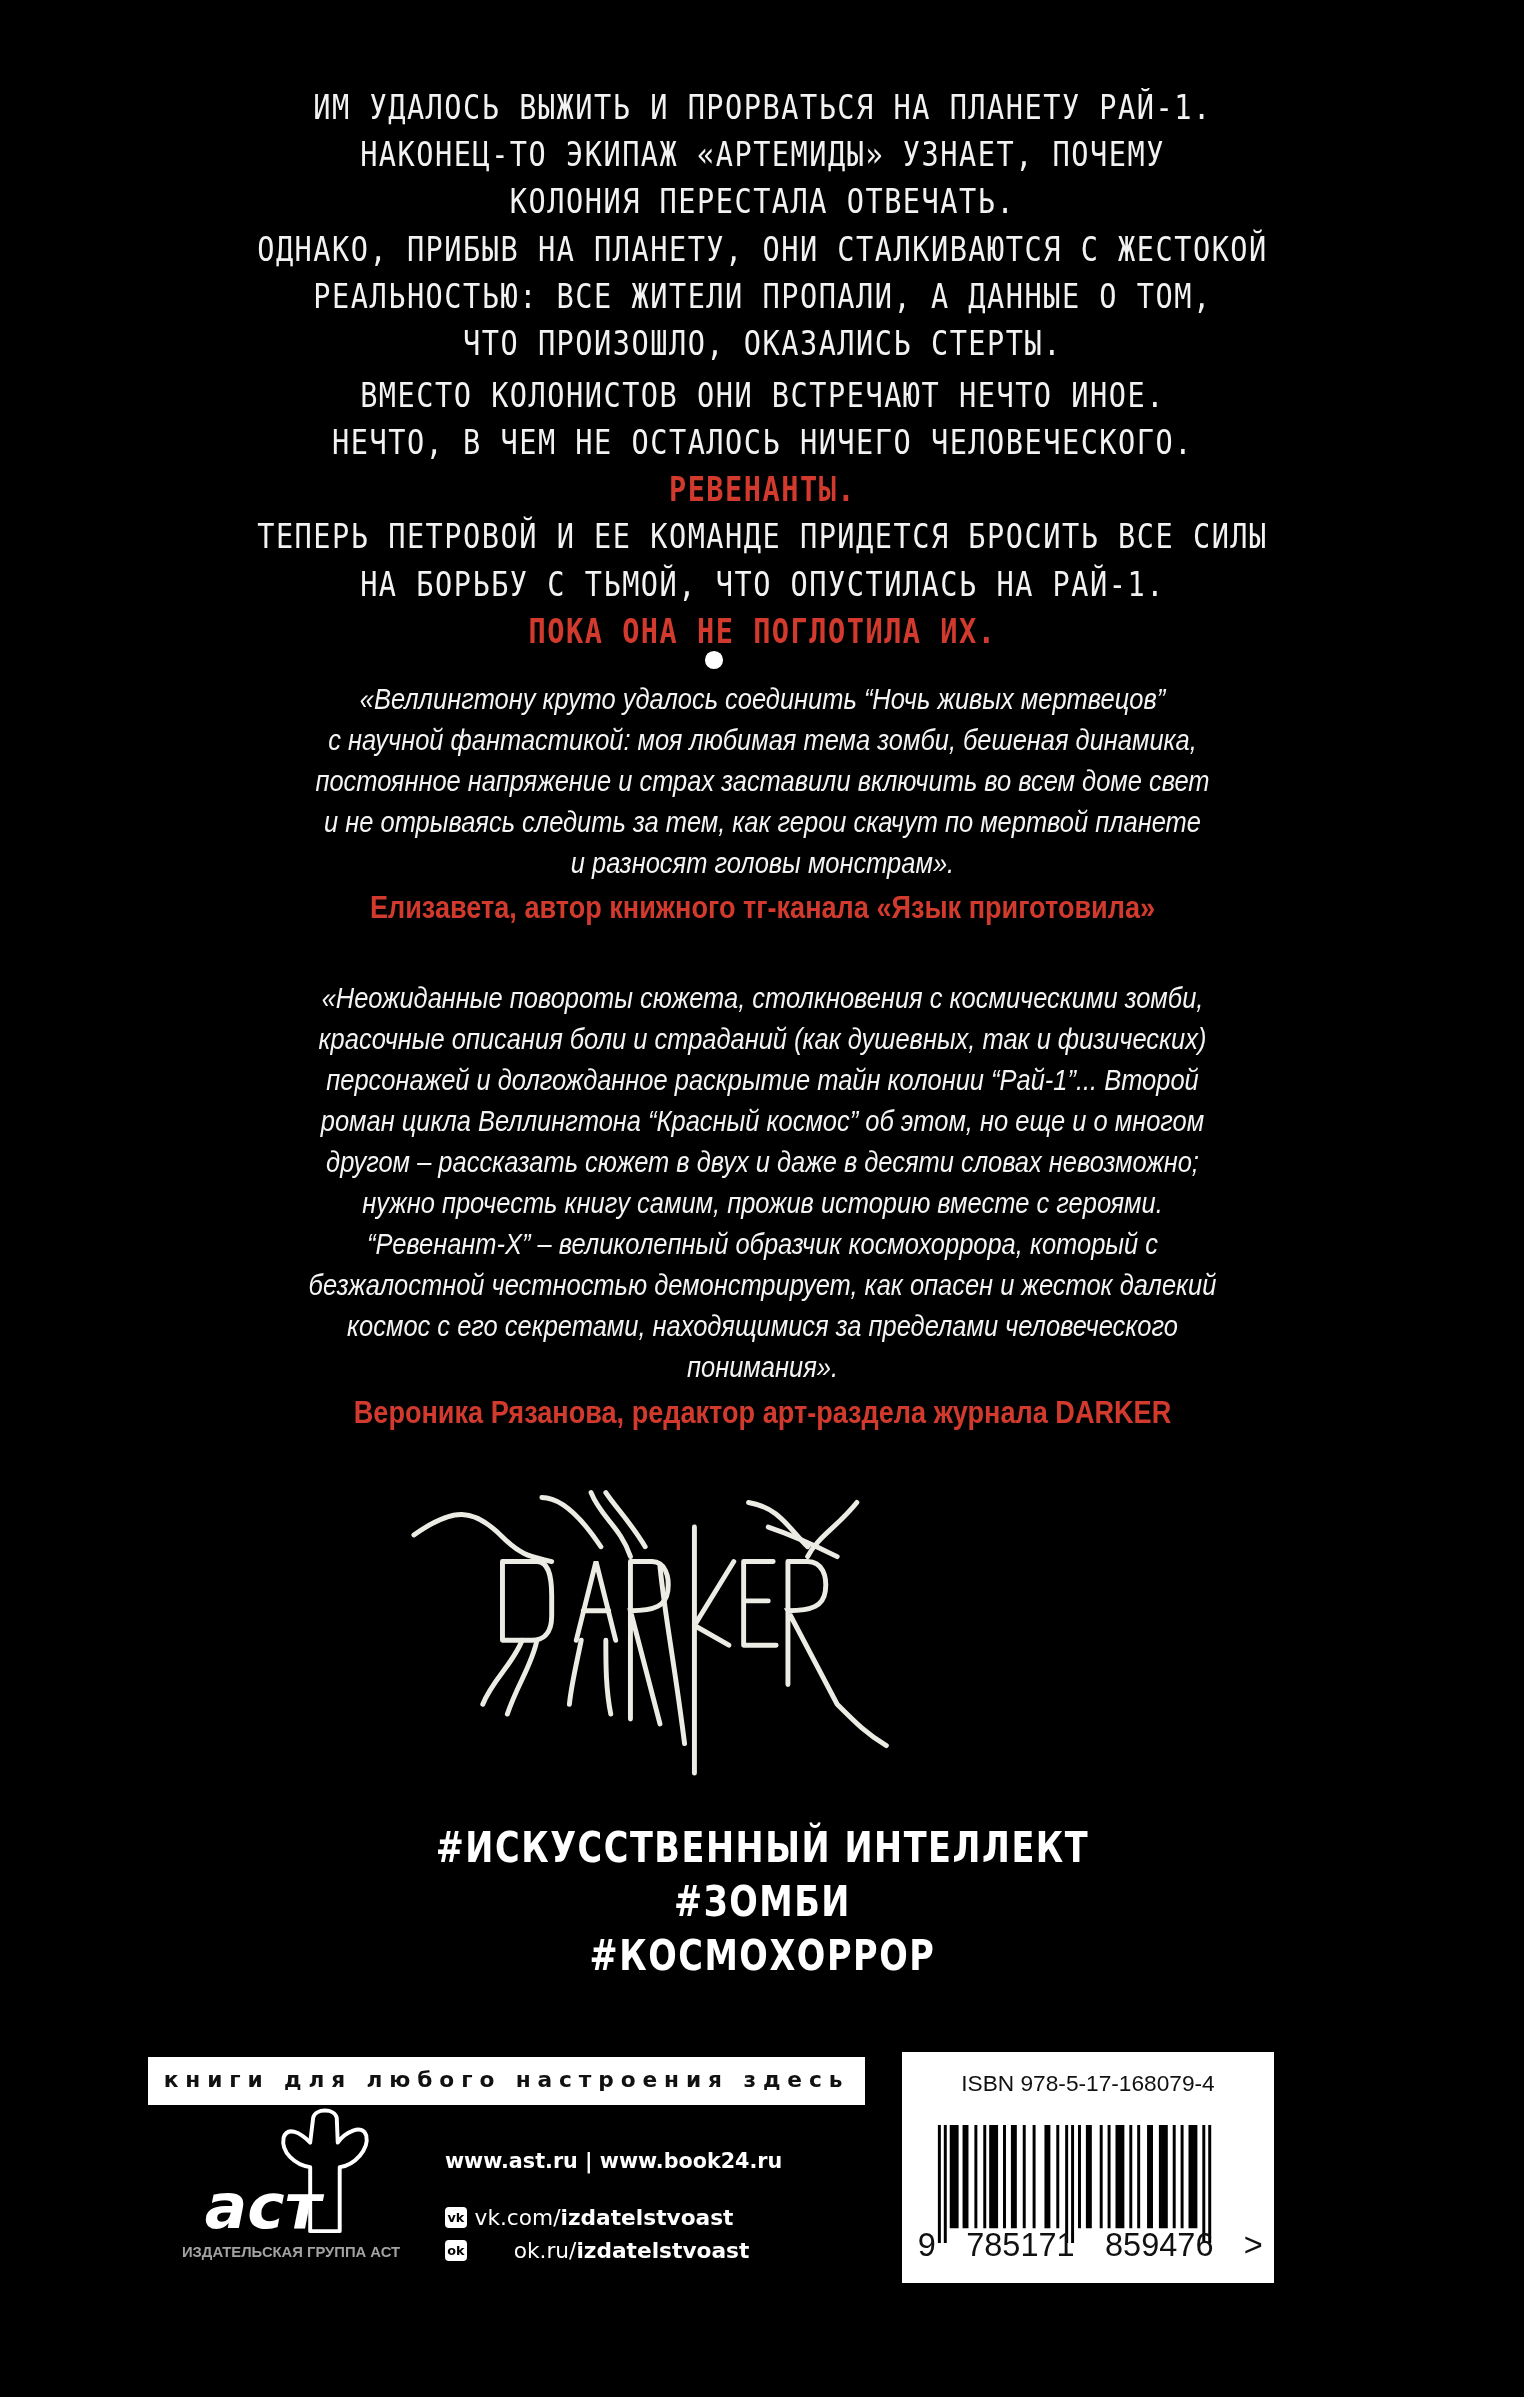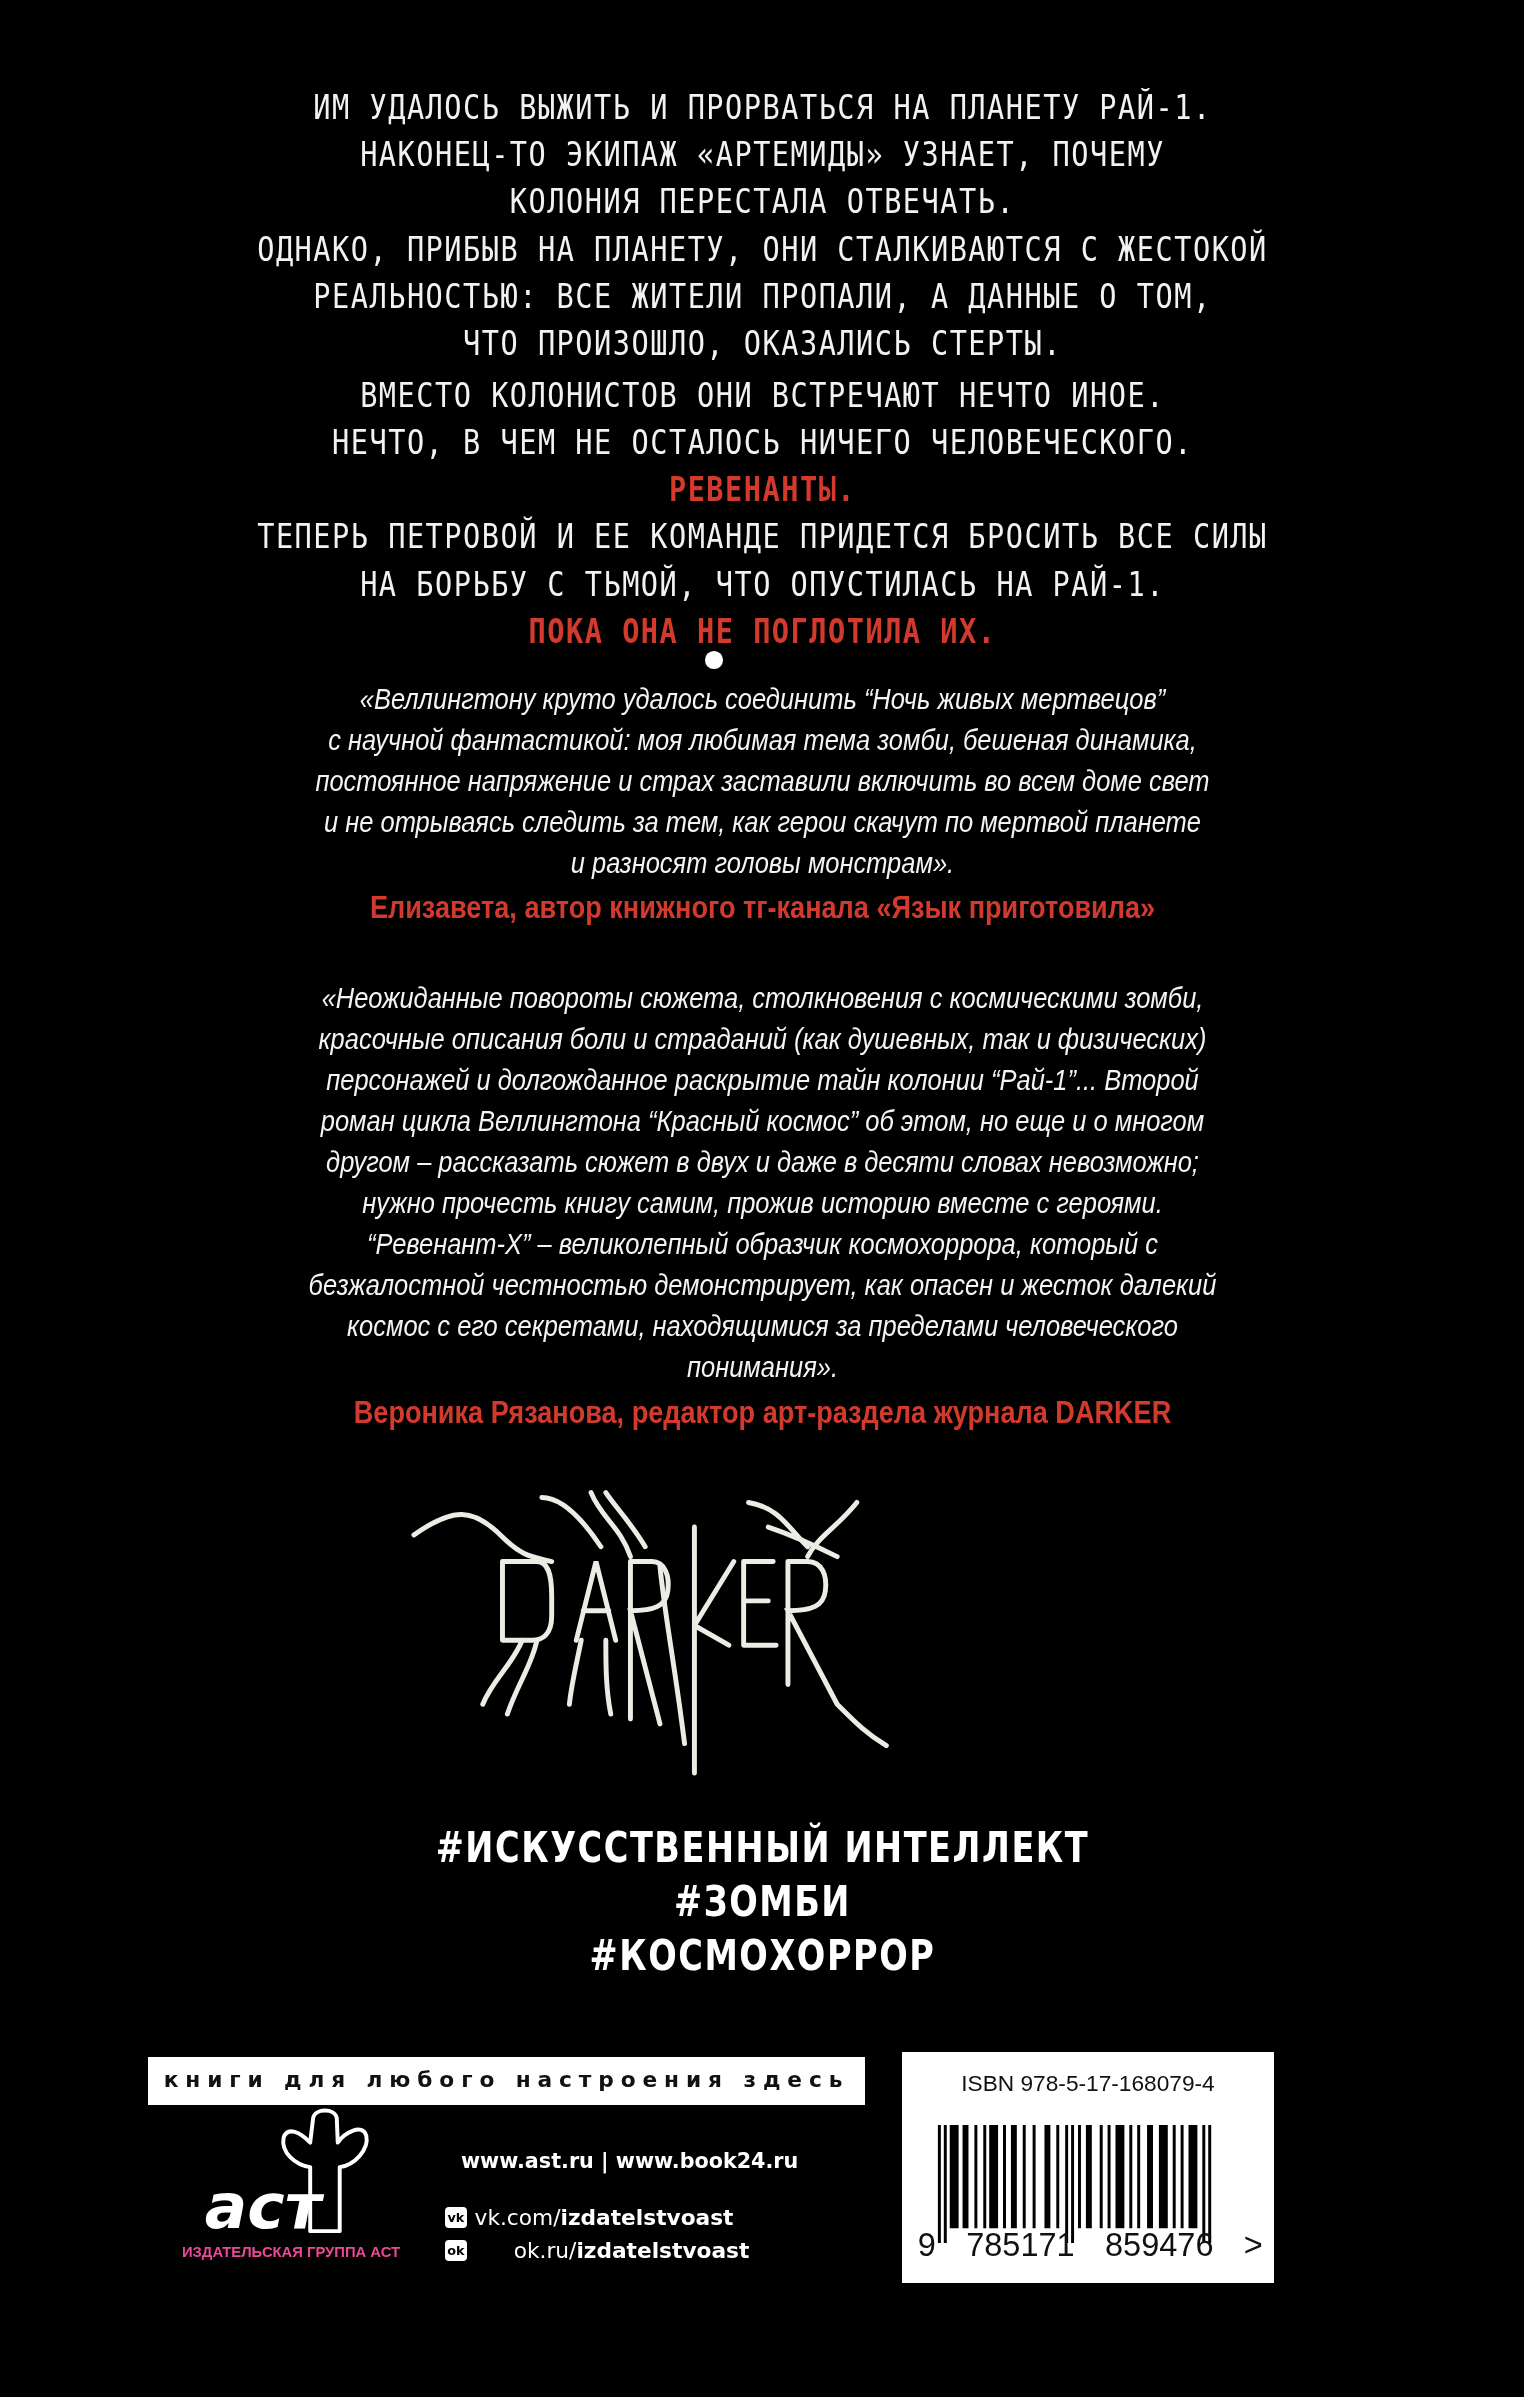--- a/index.html
+++ b/index.html
@@ -10,23 +10,23 @@
   .red { color: #d23a2e; font-weight: bold; }
   .bullet { position: absolute; left: 705px; top: 651px; width: 17.7px; height: 17.7px; border-radius: 50%; background: #fff; }
   .quote { font-family: "Liberation Sans", sans-serif; font-style: italic; font-size: 29.6px; line-height: 41px; color: #f4f4f4; transform: scaleX(0.86); transform-origin: center; }
   .quote .q-line { display: block; white-space: nowrap; }
   .attr { font-family: "Liberation Sans", sans-serif; font-weight: bold; font-size: 31.5px; line-height: 41px; color: #d23a2e; transform: scaleX(0.86); }
   .darker { position: absolute; left: 394px; top: 1468px; width: 591px; height: 315px; }
   .tags { font-family: "DejaVu Sans", sans-serif; font-weight: bold; font-size: 43px; line-height: 54px; letter-spacing: 2px; color: #fff; transform: scaleX(0.78); }
   .tags span { display: block; }
   .banner { position: absolute; left: 148px; top: 2057px; width: 717px; height: 48px; background: #fff; color: #111; font-family: "DejaVu Sans", sans-serif; font-weight: bold; font-size: 21.7px; letter-spacing: 6.9px; text-align: center; line-height: 45px; }
   .ast-logo { position: absolute; left: 197px; top: 2108px; width: 187px; height: 138px; }
-  .ast-caption { position: absolute; left: 173px; top: 2244px; width: 236px; font-family: "Liberation Sans", sans-serif; font-weight: bold; font-size: 14.8px; color: #ec4899; text-align: center; }
+  .ast-caption { position: absolute; left: 173px; top: 2244px; width: 236px; font-family: "Liberation Sans", sans-serif; font-weight: bold; font-size: 14.8px; color: #a3a3a3; text-align: center; }
   .links { position: absolute; left: 445px; font-family: "DejaVu Sans", sans-serif; color: #fff; }
-  .link-main { top: 2149px; font-weight: bold; font-size: 20.7px; margin-left: 16px; }
+  .link-main { top: 2149px; font-weight: bold; font-size: 20.7px; }
   .link-social { font-size: 21.7px; display: flex; align-items: center; gap: 7.9px; }
   .link-social b { font-weight: bold; }
   .soc-icon { width: 21.7px; height: 21.7px; background: #fff; border-radius: 3.9px; color: #000; font-size: 12.8px; font-weight: bold; display: inline-flex; align-items: center; justify-content: center; font-family: "DejaVu Sans", sans-serif; text-align: center; }
   .barcode-box { position: absolute; left: 902px; top: 2052px; width: 372px; height: 231px; background: #fff; }
   .isbn { position: absolute; left: 0; top: 17.7px; width: 100%; text-align: center; font-family: Liberation Sans, sans-serif; font-size: 22.7px; color: #111; }
   .bars { position: absolute; left: 27.6px; top: 73px; width: 296px; height: 118px; }
   .ean { position: absolute; left: 15.8px; top: 175px; width: 345px; font-family: "Liberation Sans", sans-serif; font-size: 32.5px; color: #111; display: flex; justify-content: space-between; }
 </style>
 </head>
 <body>

